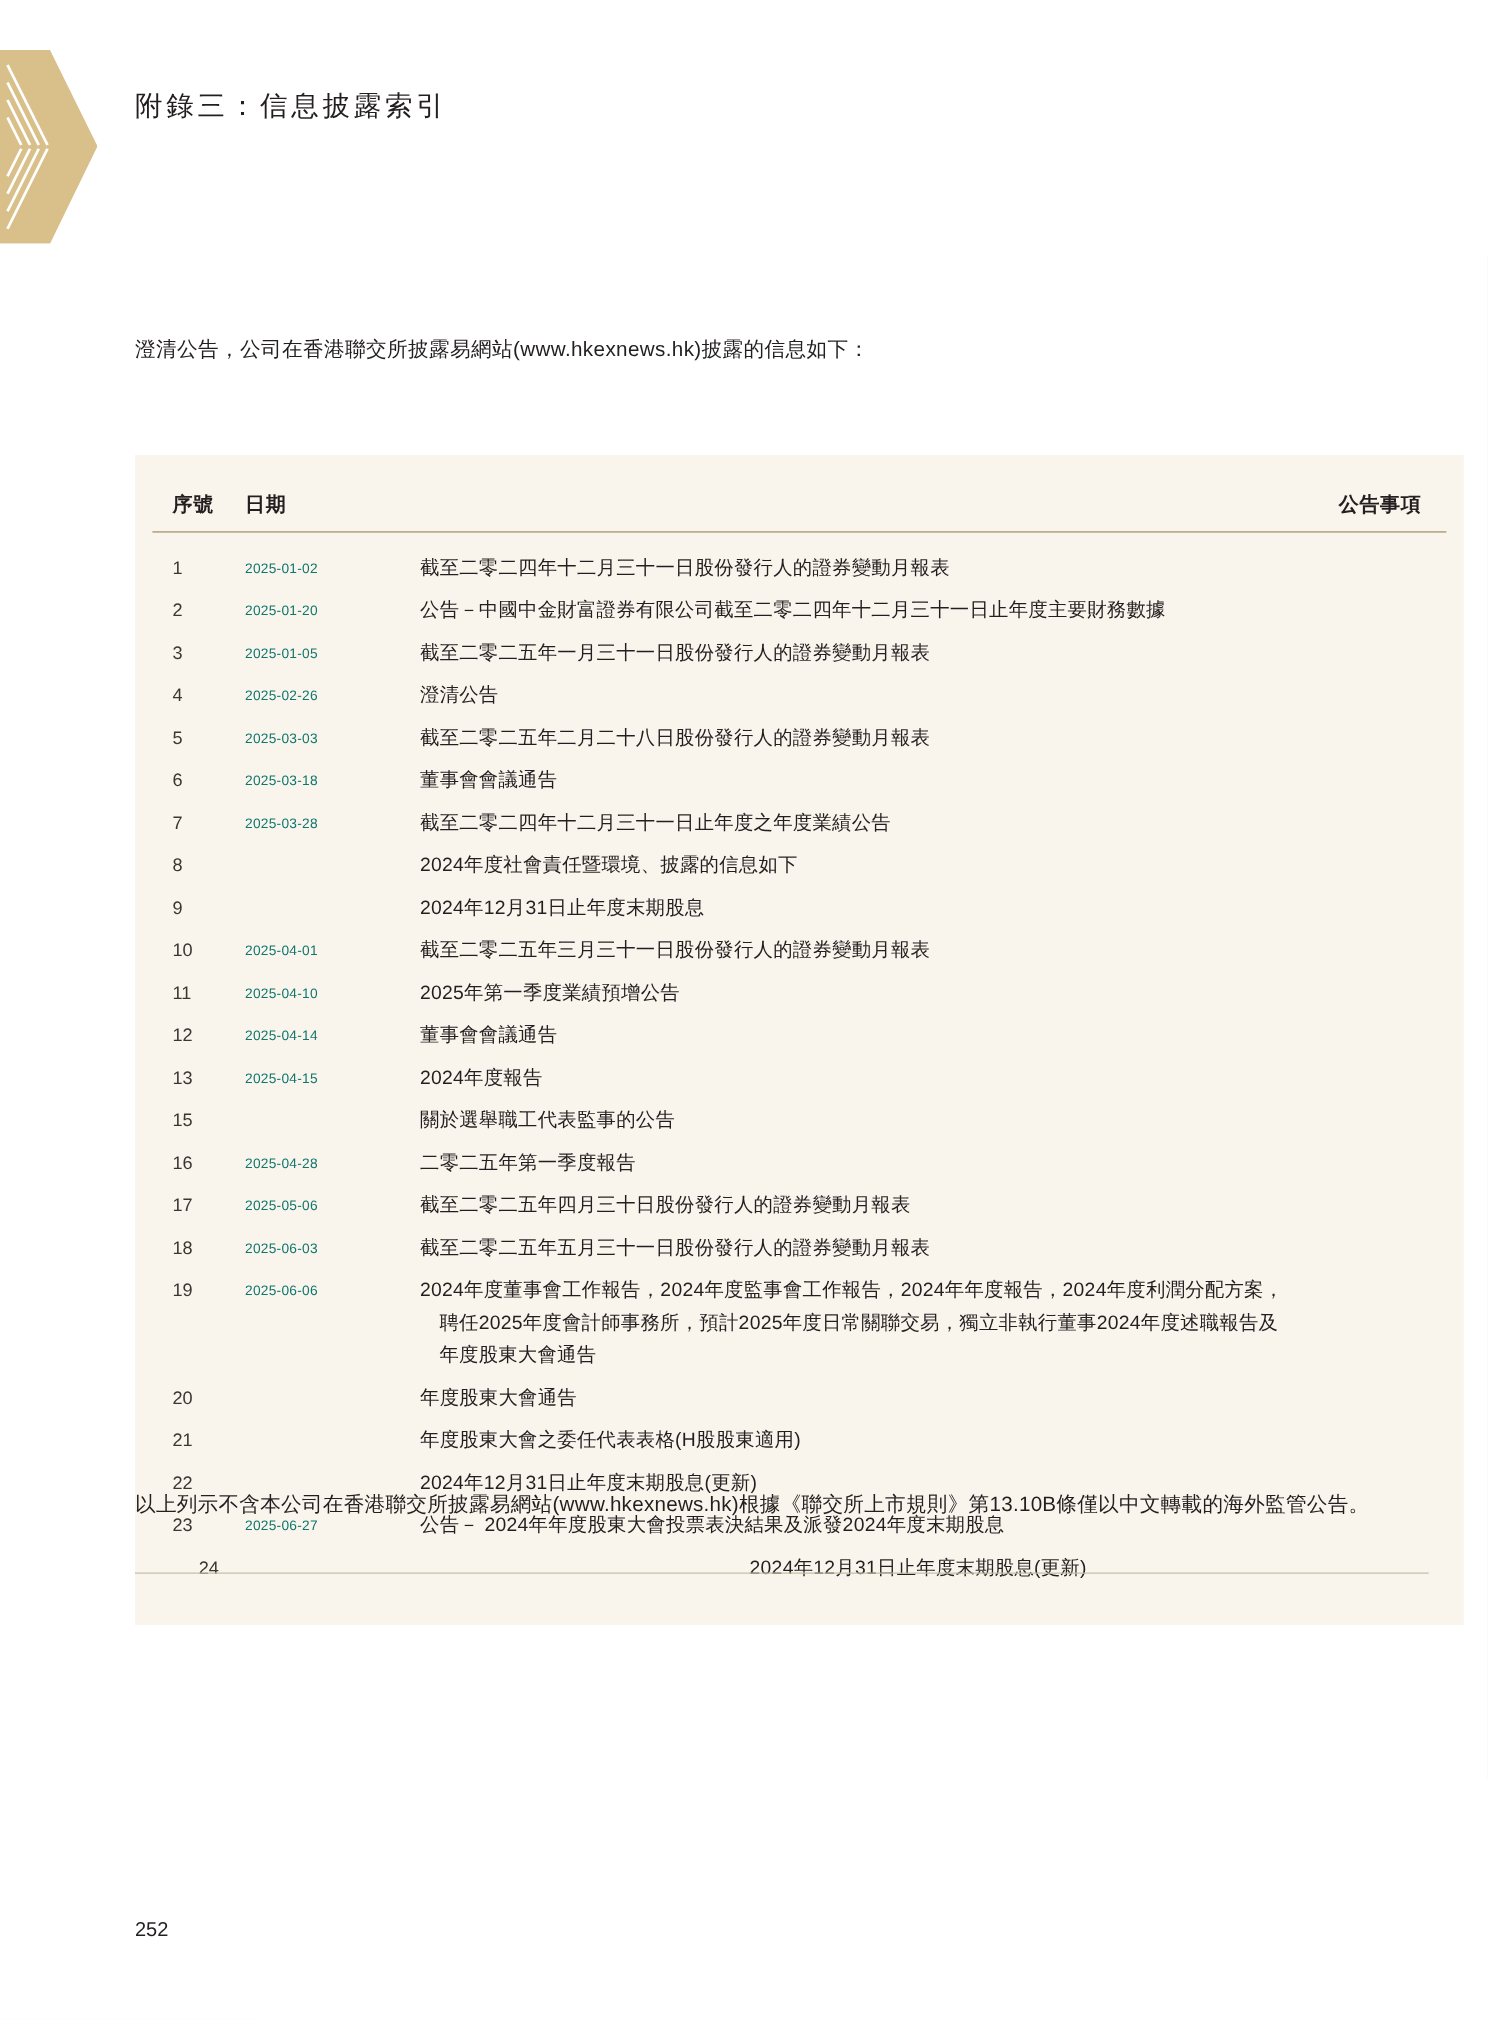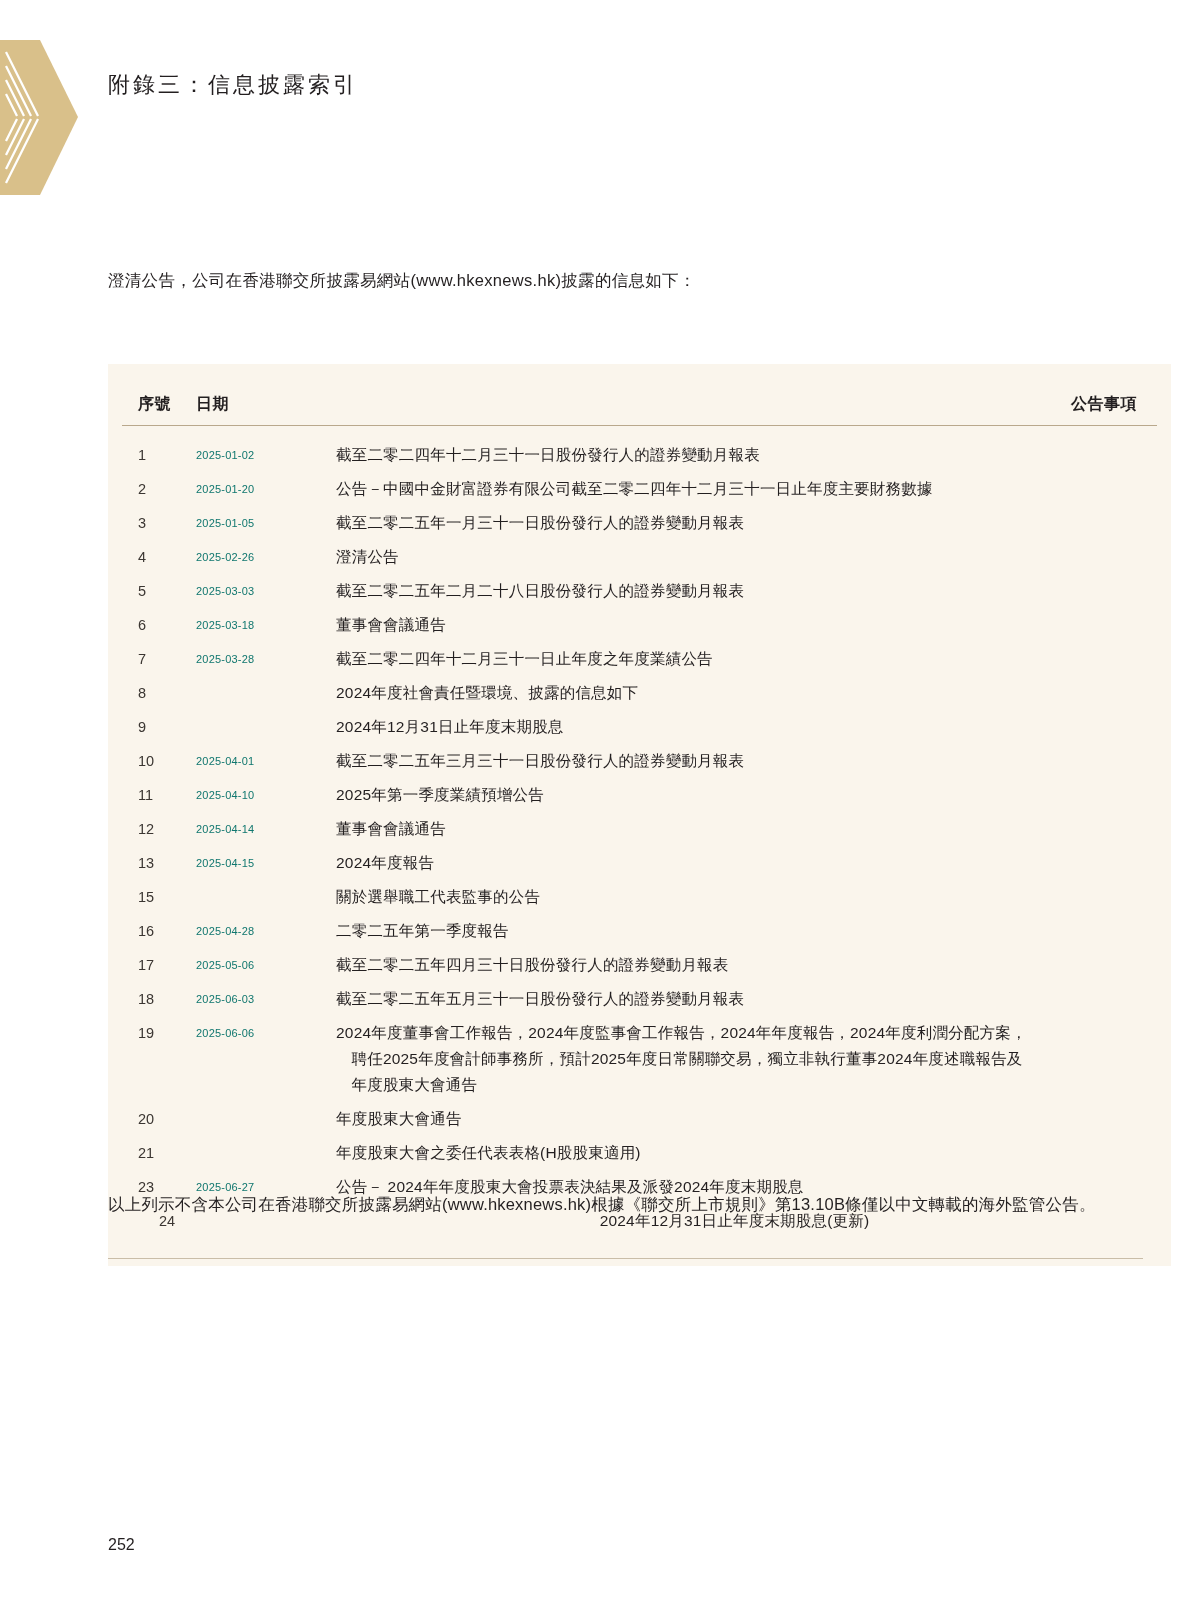--- a/index.html
+++ b/index.html
@@ -246,20 +246,25 @@
           <td class="c-no">20</td>
           <td class="c-date"></td>
           <td class="c-item">年度股東大會通告</td>
         </tr>
         <tr>
           <td class="c-no">21</td>
           <td class="c-date"></td>
           <td class="c-item">年度股東大會之委任代表表格(H股股東適用)</td>
         </tr>
         <tr>
+          <td class="c-no">22</td>
+          <td class="c-date"></td>
+          <td class="c-item">2024年12月31日止年度末期股息(更新)</td>
+        </tr>
+        <tr>
           <td class="c-no">23</td>
           <td class="c-date">2025-06-27</td>
           <td class="c-item">公告－ 2024年年度股東大會投票表決結果及派發2024年度末期股息</td>
         </tr>
         <tr>
           <td class="c-no">24</td>
           <td class="c-date"></td>
           <td class="c-item">2024年12月31日止年度末期股息(更新)</td>
         </tr>
       </tbody>

